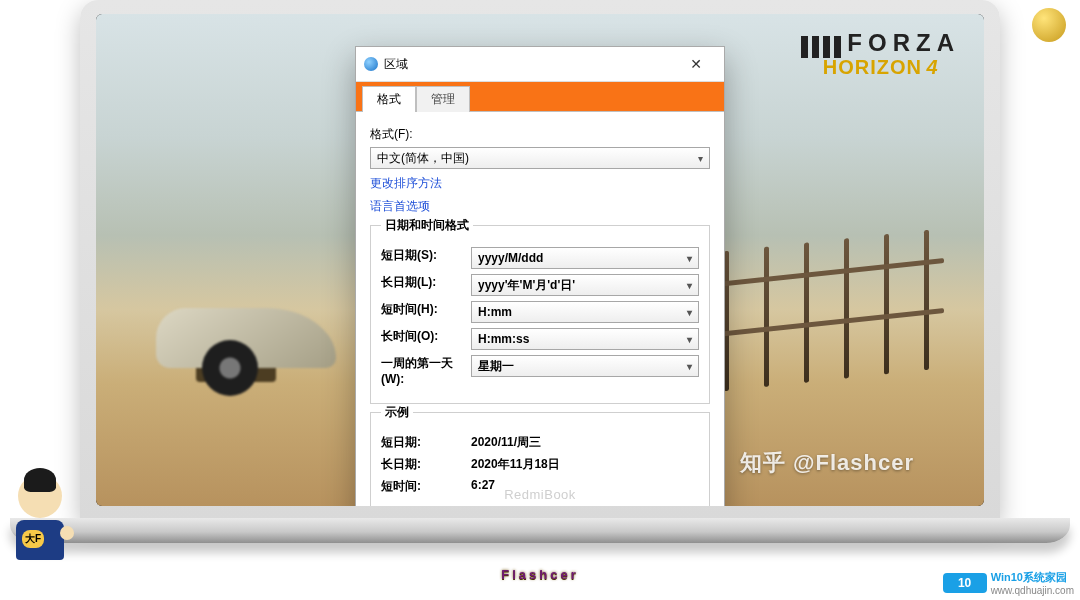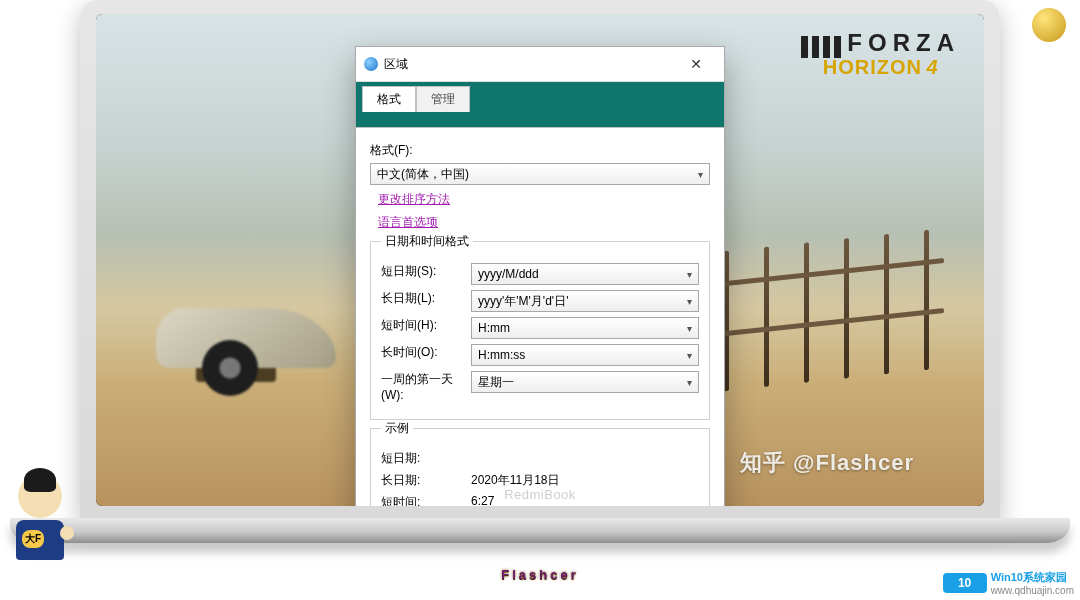--- a/index.html
+++ b/index.html
@@ -33,32 +33,32 @@
   .fh-logo .hz{font-weight:800; font-size:20px; color:#d8a400; letter-spacing:1px;}
   .fh-logo .n4{font-style:italic; font-weight:900;}
 
   
   .dlg{position:absolute; left:50%; top:32px; width:370px; transform:translateX(-50%); background:#fff; border:1px solid #aaa; box-shadow:0 12px 30px rgba(0,0,0,.3); font-size:12px; color:#000;}
   .dlg-title{display:flex; align-items:center; padding:6px 8px; border-bottom:1px solid #ddd;}
   .dlg-title .globe{width:14px; height:14px; border-radius:50%; background:radial-gradient(circle at 35% 35%,#8fd1ff,#1a73c8); margin-right:6px;}
   .dlg-title .t{flex:1; font-size:12px;}
   .dlg-title .x{width:40px; height:22px; text-align:center; line-height:22px; font-size:14px; color:#333; cursor:pointer;}
 
-  .tabs{display:flex; padding:4px 6px 16px; background:#0f766e;}
+  .tabs{display:flex; padding:4px 6px 0; background:#f97316;}
   .tab{padding:4px 14px; border:1px solid #bfbfbf; border-bottom:none; background:#fff; font-size:12px; position:relative; z-index:2; cursor:pointer;}
   .tab.inactive{background:#f1f1f1; color:#444; z-index:1;}
   .tab-bar{height:1px; background:#bfbfbf; margin-top:-1px;}
 
   .pane{padding:10px 14px 12px;}
   .lbl{margin:4px 0 4px;}
   .select{display:flex; align-items:center; height:22px; border:1px solid #a7a7a7; background:linear-gradient(#fff,#eee); padding:0 6px; cursor:pointer;}
   .select .arr{margin-left:auto; font-size:10px; color:#555;}
-  .link{color:#a21caf; text-decoration:underline; cursor:pointer; margin:6px 8px 2px; display:block; width:fit-content;}
-
-  fieldset{border:1px solid #cfcfcf; padding:8px 10px 12px; }
+  .link{color:#1d4ed8; cursor:pointer; margin:6px 0 2px; display:block; width:fit-content;}
+
+  fieldset{border:1px solid #cfcfcf; padding:8px 10px 12px; font-weight:bold;}
   legend{padding:0 4px; font-size:12px;}
   .row{display:flex; align-items:flex-start; margin:5px 0;}
   .row .k{width:90px;}
   .row .select{flex:1;}
   .row .v{flex:1;}
 
   
   .avatar{position:absolute; left:0; bottom:40px; width:80px;}
   .avatar .head{width:44px; height:44px; border-radius:50%; background:#f5deb3; margin:0 auto; position:relative;}
   .avatar .hair{position:absolute; left:6px; top:-6px; width:32px; height:24px; border-radius:50% 50% 20% 20%; background:#1b1b1b;}
@@ -169,20 +169,21 @@
                   <span>星期一</span>
                     <span class="arr">▾</span>
                 </div>
               </div>
             </fieldset>
 
             <fieldset>
               <legend>示例</legend>
               <div class="row">
                   <div class="k">短日期:</div>
+                  <div class="v">2020/11/周三</div>
                 </div>
               <div class="row">
                   <div class="k">长日期:</div>
                   <div class="v">2020年11月18日</div>
                 </div>
               <div class="row">
                   <div class="k">短时间:</div>
                   <div class="v">6:27</div>
                 </div>
 

